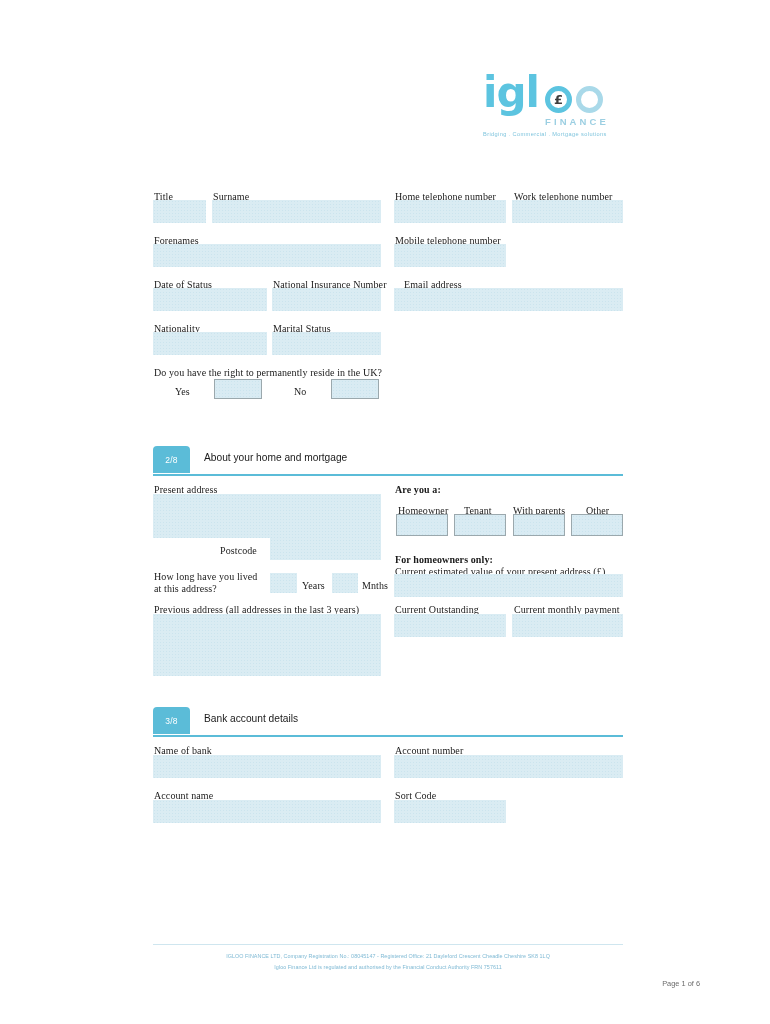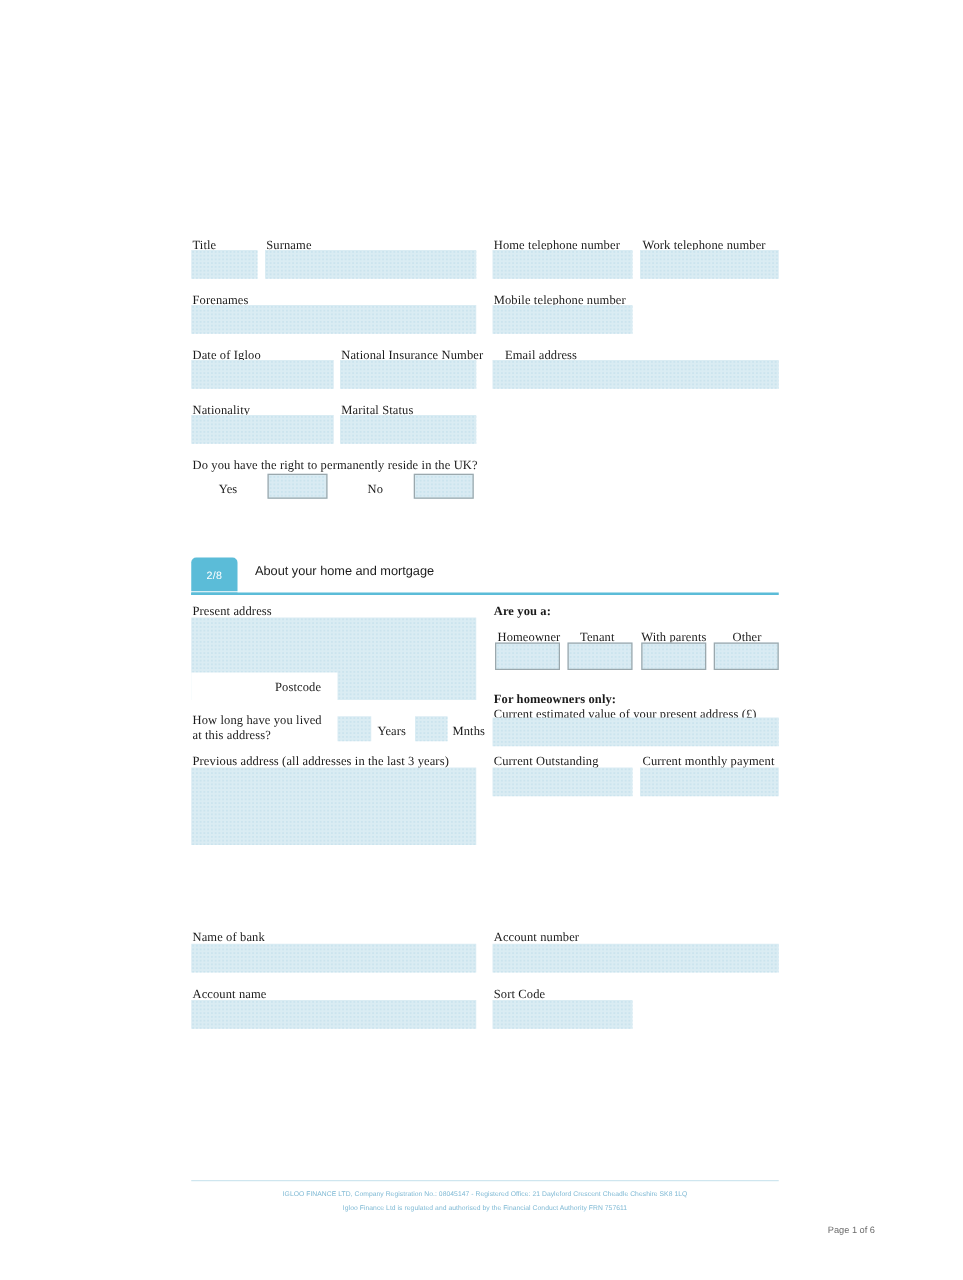--- a/index.html
+++ b/index.html
@@ -124,41 +124,52 @@
     position: absolute; right: 70px; top: 979px;
     font-size: 7.4px; color: #6b6b6b;
   }
 </style>
 </head>
 <body>
 
 <div class="page">
 
 
+  <div class="logo-wrap">
+    <div class="logo-mark">
+      <div class="logo-text">igl</div>
+      <div class="logo-o-pound">
+        <span>£</span>
+      </div>
+      <div class="logo-o-dots"></div>
+    </div>
+    <div class="logo-finance">FINANCE</div>
+    <div class="logo-tag">Bridging . Commercial . Mortgage solutions</div>
+  </div>
 
 
   <div class="lbl" style="left:154px; top:191px;">Title</div>
   <div class="fld" style="left:153px; top:200px; width:53px; height:23px;"></div>
 
   <div class="lbl" style="left:213px; top:191px;">Surname</div>
   <div class="fld" style="left:212px; top:200px; width:169px; height:23px;"></div>
 
   <div class="lbl" style="left:395px; top:191px;">Home telephone number</div>
   <div class="fld" style="left:394px; top:200px; width:112px; height:23px;"></div>
 
   <div class="lbl" style="left:514px; top:191px;">Work telephone number</div>
   <div class="fld" style="left:512px; top:200px; width:111px; height:23px;"></div>
 
   <div class="lbl" style="left:154px; top:235px;">Forenames</div>
   <div class="fld" style="left:153px; top:244px; width:228px; height:23px;"></div>
 
   <div class="lbl" style="left:395px; top:235px;">Mobile telephone number</div>
   <div class="fld" style="left:394px; top:244px; width:112px; height:23px;"></div>
 
-  <div class="lbl" style="left:154px; top:279px;">Date of Igloo</div>
+  <div class="lbl" style="left:154px; top:279px;">Date of Status</div>
   <div class="fld" style="left:153px; top:288px; width:114px; height:23px;"></div>
 
   <div class="lbl" style="left:273px; top:279px;">National Insurance Number</div>
   <div class="fld" style="left:272px; top:288px; width:109px; height:23px;"></div>
 
   <div class="lbl" style="left:394px; top:279px;margin-left:10px;">Email address</div>
   <div class="fld" style="left:394px; top:288px; width:229px; height:23px;"></div>
 
   <div class="lbl" style="left:154px; top:323px;">Nationality</div>
   <div class="fld" style="left:153px; top:332px; width:114px; height:23px;"></div>
@@ -206,20 +217,25 @@
   <div class="lbl bold" style="left:395px; top:554px;">For homeowners only:</div>
   <div class="lbl" style="left:395px; top:566px;">Current estimated value of your present address (£)</div>
   <div class="fld" style="left:394px; top:574px; width:229px; height:23px;"></div>
 
   <div class="lbl" style="left:395px; top:604px;">Current Outstanding</div>
   <div class="fld" style="left:394px; top:614px; width:112px; height:23px;"></div>
 
   <div class="lbl" style="left:514px; top:604px;">Current monthly payment</div>
   <div class="fld" style="left:512px; top:614px; width:111px; height:23px;"></div>
 
+  <div class="section-hd" style="left:153px; top:707px;">
+    <div class="sec-badge">3/8</div>
+    <div class="sec-title"><span>Bank account details</span><i></i></div>
+    <div class="sec-rule"></div>
+  </div>
 
   <div class="lbl" style="left:154px; top:745px;">Name of bank</div>
   <div class="fld" style="left:153px; top:755px; width:228px; height:23px;"></div>
 
   <div class="lbl" style="left:395px; top:745px;">Account number</div>
   <div class="fld" style="left:394px; top:755px; width:229px; height:23px;"></div>
 
   <div class="lbl" style="left:154px; top:790px;">Account name</div>
   <div class="fld" style="left:153px; top:800px; width:228px; height:23px;"></div>
 

